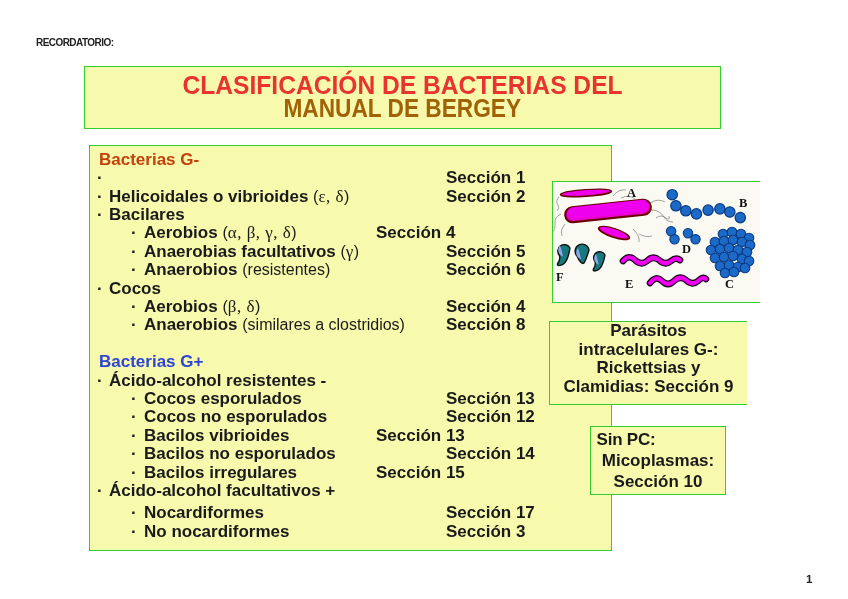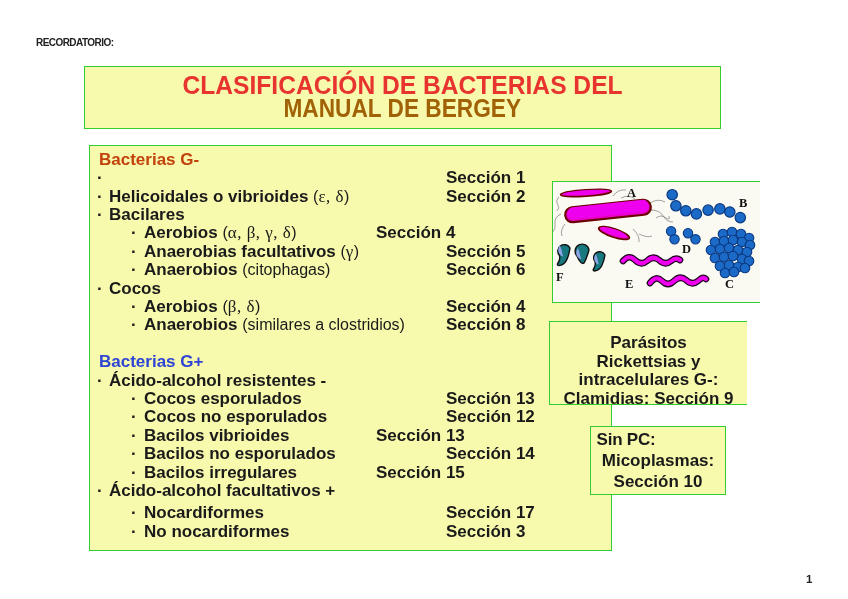--- a/index.html
+++ b/index.html
@@ -21,21 +21,21 @@
 .t2{left:54px;}
 .sec1{left:356px;}
 .sec2{left:286px;}
 .p{font-weight:normal;font-size:16px;}
 .g{font-family:"Liberation Serif",serif;font-weight:normal;font-size:17px;letter-spacing:0.5px;}
 .red{color:#c2410c;}
 .blue{color:#2e44d4;}
 #imgbox{left:552px;top:181px;width:207px;height:120px;background:#fafaf2;border:1.5px solid #33cc33;border-right:none;}
 #parbox{left:549px;top:321px;width:197px;height:82px;background:#f7f9ac;border:1.5px solid #33cc33;border-right:none;text-align:center;}
 #parbox div{font-size:17px;font-weight:bold;color:#1a1a1a;line-height:18.7px;}
-#parbox .first{margin-top:12px;}
+#parbox .first{margin-top:0;}
 #sinbox{left:590px;top:426px;width:134px;height:67px;background:#f7f9ac;border:1.5px solid #33cc33;}
 #sinbox div{font-size:17px;font-weight:bold;color:#1a1a1a;line-height:20.9px;}
 #sinbox .a{margin-top:3px;margin-left:5.5px;letter-spacing:-0.2px;}
 #sinbox .b{text-align:center;}
 #pagenum{left:806px;top:573px;font-size:11.5px;font-weight:bold;color:#222;}
 </style>
 </head>
 <body>
 <div class="abs" id="recordatorio">RECORDATORIO:</div>
 
@@ -66,21 +66,21 @@
       <span class="t2">Aerobios <span class="p">(<span class="g">α, β, γ, δ</span>)</span></span>
       <span class="sec2">Sección 4</span>
     </div>
   <div class="row" style="top:96.7px">
       <span class="b2">·</span>
       <span class="t2">Anaerobias facultativos <span class="p">(<span class="g">γ</span>)</span></span>
       <span class="sec1">Sección 5</span>
     </div>
   <div class="row" style="top:115.1px">
       <span class="b2">·</span>
-      <span class="t2">Anaerobios <span class="p">(citophagas)</span></span>
+      <span class="t2">Anaerobios <span class="p">(resistentes)</span></span>
       <span class="sec1">Sección 6</span>
     </div>
   <div class="row" style="top:133.5px">
       <span class="b1">·</span>
       <span class="t1">Cocos</span>
     </div>
   <div class="row" style="top:151.9px">
       <span class="b2">·</span>
       <span class="t2">Aerobios <span class="p">(<span class="g">β, δ</span>)</span></span>
       <span class="sec1">Sección 4</span>
@@ -233,22 +233,22 @@
     <text x="172" y="106">C</text>
     <text x="129" y="71">D</text>
     <text x="72" y="106">E</text>
     <text x="3" y="99">F</text>
   </g>
 </svg>
 </div>
 
 <div class="abs" id="parbox">
   <div class="first">Parásitos</div>
+  <div>intracelulares G-:</div>
   <div>Rickettsias y</div>
-  <div>intracelulares G-:</div>
   <div>Clamidias: Sección 9</div>
 </div>
 
 <div class="abs" id="sinbox">
   <div class="a">Sin PC:</div>
   <div class="b">Micoplasmas:</div>
   <div class="b">Sección 10</div>
 </div>
 
 <div class="abs" id="pagenum">1</div>

